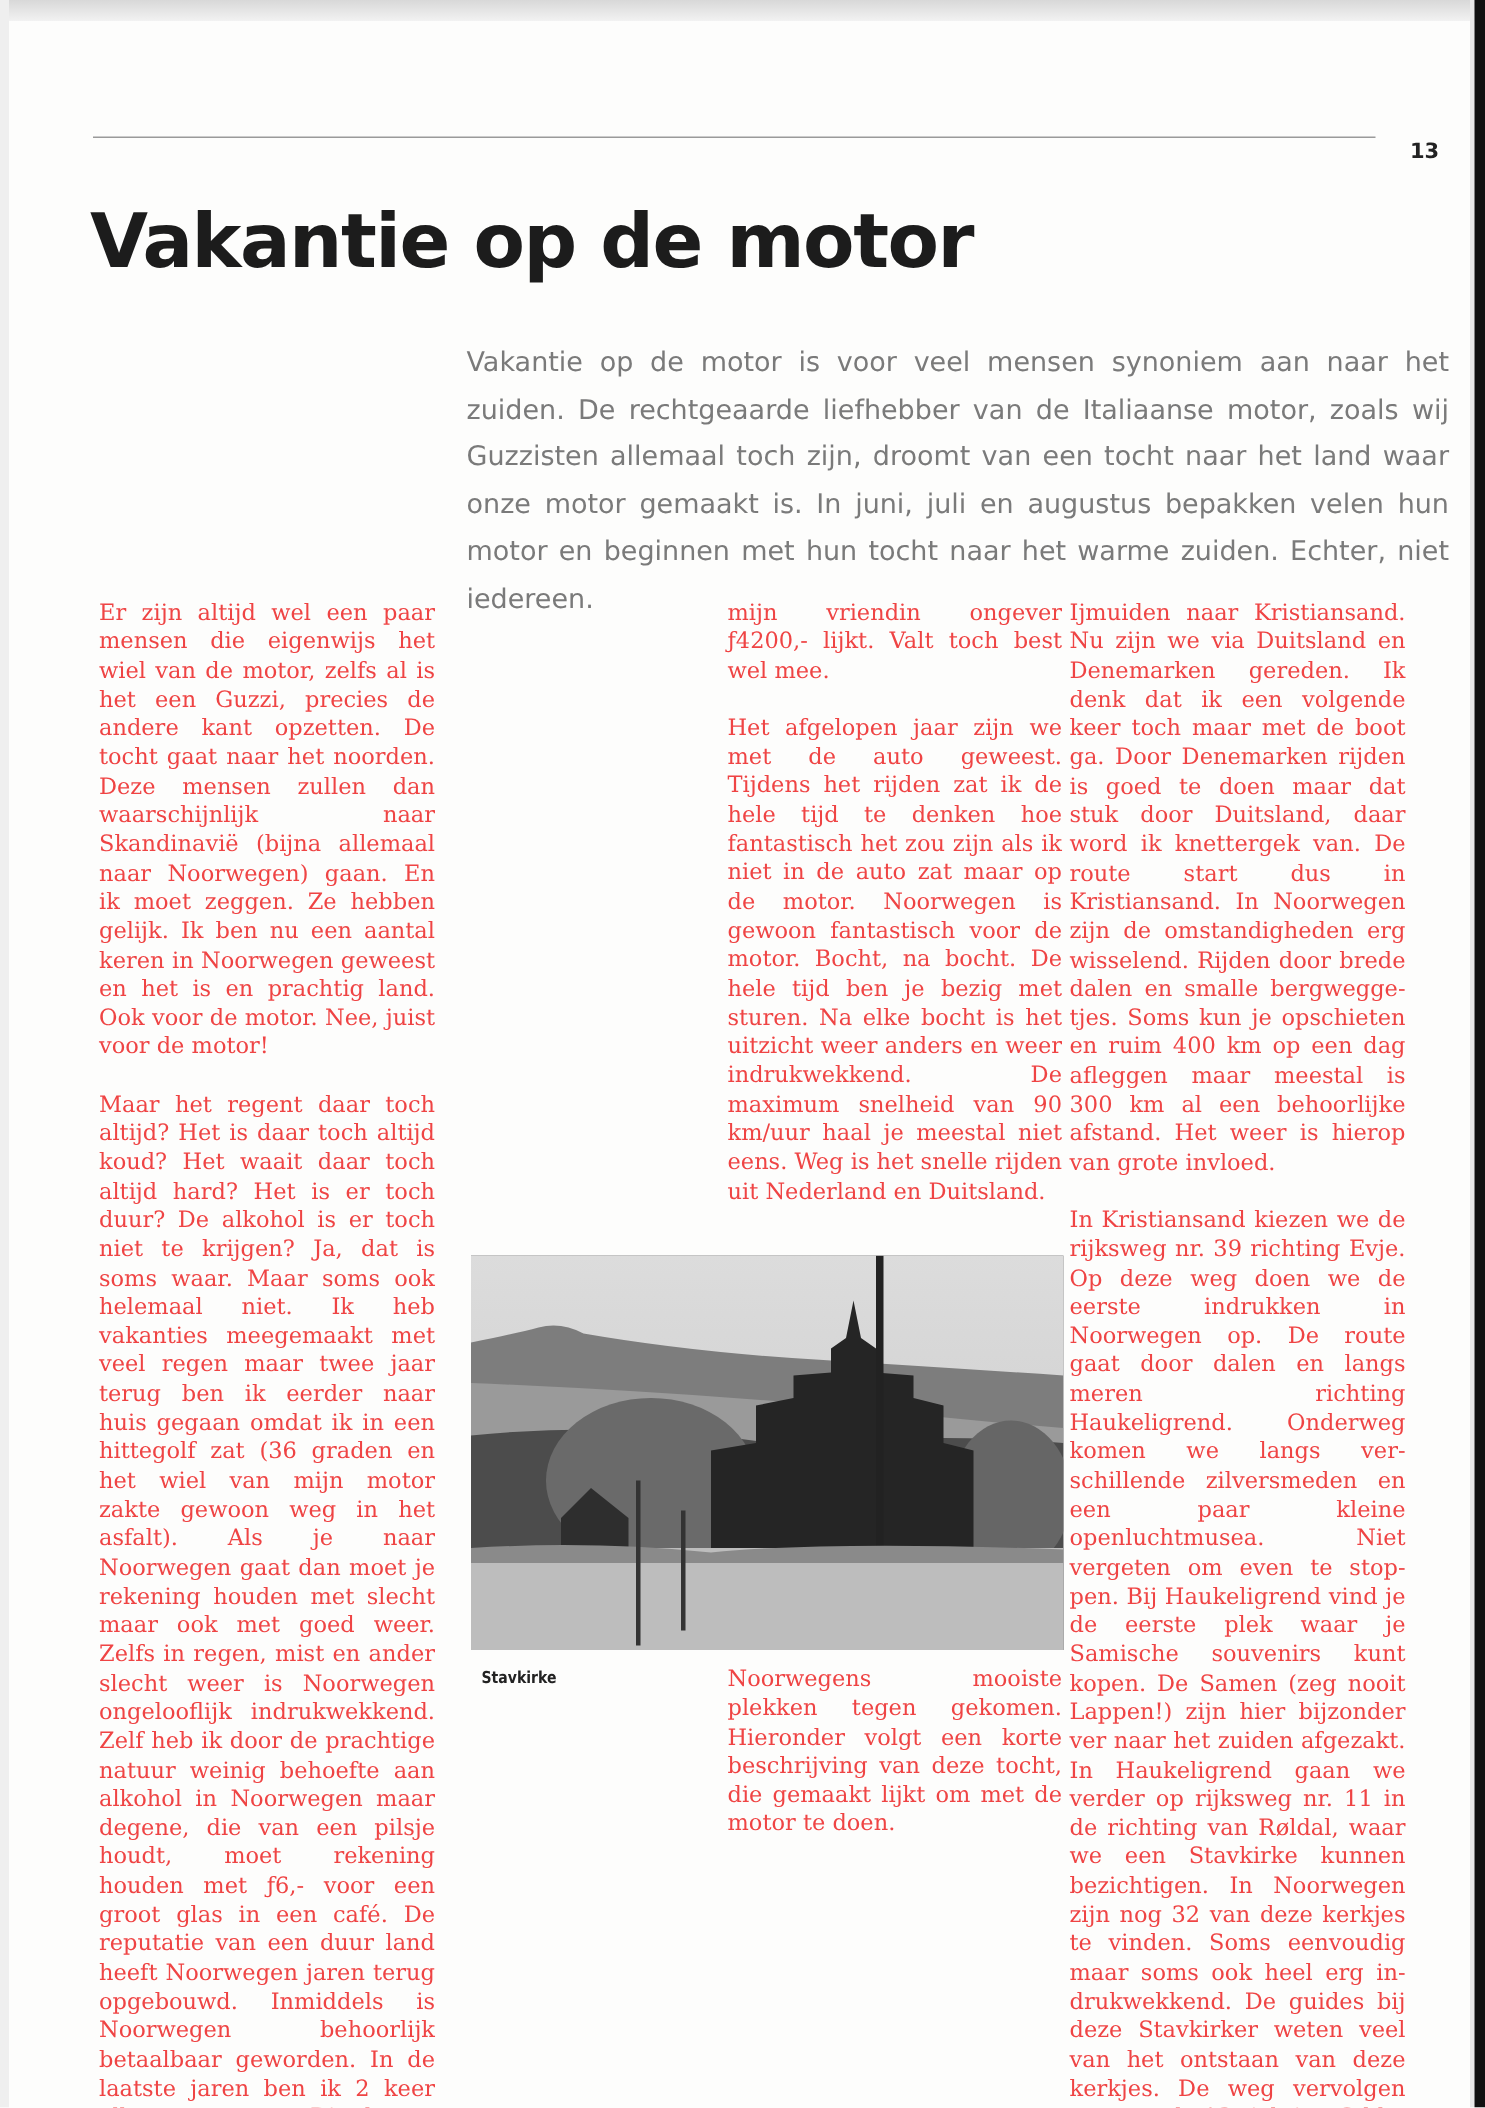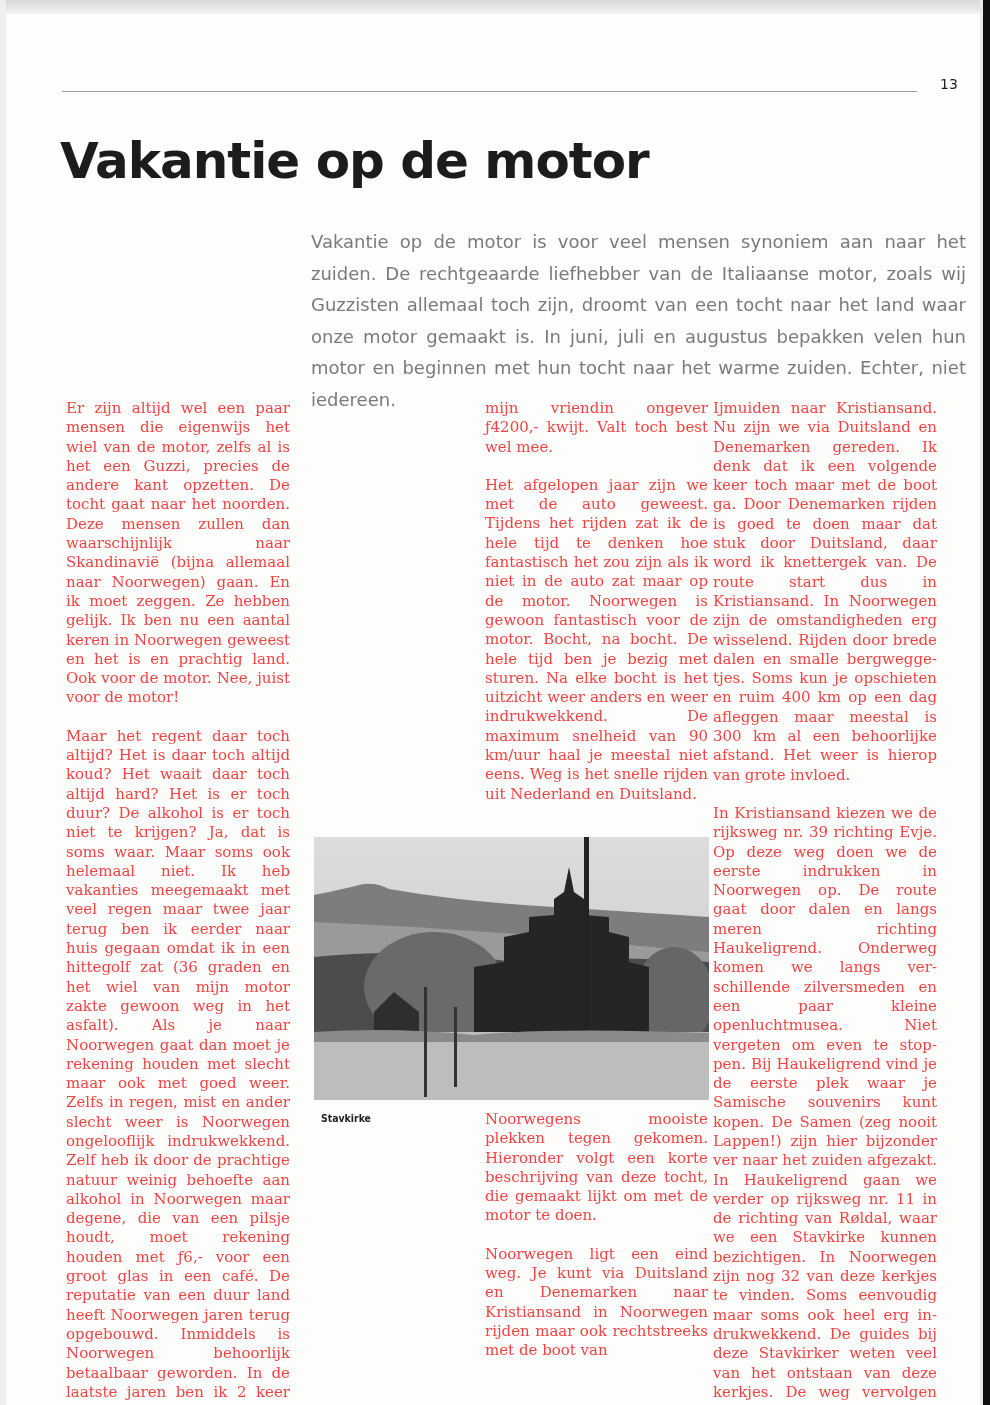--- a/index.html
+++ b/index.html
@@ -2,21 +2,21 @@
 <html><head>
 <meta charset="utf-8">
 <style>
   html, body { margin:0; padding:0; }
   body { width:990px; height:1405px; background:#fdfdfc; position:relative; overflow:hidden; font-family:"DejaVu Serif", serif; color:#2a2a2a; }
   .topband { position:absolute; left:0; top:0; width:990px; height:14px; background:linear-gradient(#d8d8d8,#f2f2f2); }
   .rightedge { position:absolute; right:0; top:0; width:7px; height:1405px; background:#111; }
   .rightedge2 { position:absolute; right:7px; top:0; width:3px; height:1405px; background:#e9e9e9; }
   .leftedge { position:absolute; left:0; top:0; width:6px; height:1405px; background:#efefef; }
   .rule { position:absolute; left:62px; top:91px; width:855px; height:1px; background:#9a9a9a; }
-  .pagenum { position:absolute; left:940px; top:76px; font-family:"DejaVu Sans", sans-serif; font-weight:normal; font-size:14px; color:#222; }
+  .pagenum { position:absolute; left:940px; top:93px; font-family:"DejaVu Sans", sans-serif; font-weight:bold; font-size:14px; color:#222; }
   .title { position:absolute; left:60px; top:132px; font-family:"DejaVu Sans", sans-serif; font-weight:bold; font-size:50px; letter-spacing:-1px; color:#1c1c1c; white-space:nowrap; }
   .intro { position:absolute; left:311px; top:226px; width:655px; font-family:"DejaVu Sans", sans-serif; font-size:18px; line-height:31.5px; color:#7a7a7a; text-align:justify; }
   .col { position:absolute; font-size:15px; line-height:19.3px; text-align:justify; color:#ef4444; hyphens:manual; }
   .col p { margin:0; }
   .col p + p { margin-top:19px; }
   .col p.tight { margin-top:0; }
   .c1 { left:66px; top:399px; width:224px; }
   .c2a { left:485px; top:399px; width:223px; }
   .c2b { left:485px; top:1110px; width:223px; }
   .c3 { left:713px; top:399px; width:224px; }
@@ -39,21 +39,21 @@
 
 <div class="intro">Vakantie op de motor is voor veel mensen synoniem aan naar het zuiden. De rechtgeaarde liefhebber van de Italiaanse motor, zoals wij Guzzisten al­lemaal toch zijn, droomt van een tocht naar het land waar onze motor ge­maakt is. In juni, juli en augustus bepakken velen hun motor en beginnen met hun tocht naar het warme zuiden. Echter, niet iedereen.</div>
 
 <div class="col c1">
   <p>Er zijn altijd wel een paar men­sen die eigenwijs het wiel van de motor, zelfs al is het een Guzzi, precies de andere kant opzetten. De tocht gaat naar het noorden. Deze mensen zullen dan waar­schijnlijk naar Skandinavië (bijna allemaal naar Noorwegen) gaan. En ik moet zeggen. Ze hebben ge­lijk. Ik ben nu een aantal keren in Noorwegen geweest en het is en prachtig land. Ook voor de motor. Nee, juist voor de motor!</p>
   <p>Maar het regent daar toch altijd? Het is daar toch altijd koud? Het waait daar toch altijd hard? Het is er toch duur? De alkohol is er toch niet te krijgen? Ja, dat is soms waar. Maar soms ook hele­maal niet. Ik heb vakanties mee­gemaakt met veel regen maar twee jaar terug ben ik eerder naar huis gegaan omdat ik in een hit­tegolf zat (36 graden en het wiel van mijn motor zakte gewoon weg in het asfalt). Als je naar Noorwegen gaat dan moet je re­kening houden met slecht maar ook met goed weer. Zelfs in re­gen, mist en ander slecht weer is Noorwegen ongelooflijk indruk­wekkend. Zelf heb ik door de prachtige natuur weinig behoefte aan alkohol in Noorwegen maar degene, die van een pilsje houdt, moet rekening houden met ƒ6,- voor een groot glas in een café. De reputatie van een duur land heeft Noorwegen jaren terug op­gebouwd. Inmiddels is Noor­wegen behoorlijk betaalbaar ge­worden. In de laatste jaren ben ik 2 keer alleen geweest. Dit kostte mij ongeveer ƒ3000,- tot ƒ3500,- voor ongeveer 3 weken.</p>
   <p>Inmiddels jaar was ik samen met</p>
 </div>
 
 <div class="col c2a">
-  <p>mijn vriendin ongever ƒ4200,- kwijt. Valt toch best wel mee.</p>
+  <p>mijn vriendin ongever ƒ4200,- lijkt. Valt toch best wel mee.</p>
   <p>Het afgelopen jaar zijn we met de auto geweest. Tijdens het rijden zat ik de hele tijd te denken hoe fantastisch het zou zijn als ik niet in de auto zat maar op de motor. Noorwegen is gewoon fantastisch voor de motor. Bocht, na bocht. De hele tijd ben je bezig met stu­ren. Na elke bocht is het uitzicht weer anders en weer indrukwek­kend. De maximum snelheid van 90 km/uur haal je meestal niet eens. Weg is het snelle rijden uit Nederland en Duitsland.</p>
 </div>
 
 <div class="photo">
   <svg width="395" height="263" viewBox="0 0 395 263">
     <defs>
       <linearGradient id="sky" x1="0" y1="0" x2="0" y2="1">
         <stop offset="0" stop-color="#dcdcdc"></stop>
         <stop offset="1" stop-color="#c8c8c8"></stop>
       </linearGradient>
@@ -71,19 +71,18 @@
     <path d="M0 195 Q80 190 160 198 Q240 190 395 196 L395 205 L0 205 Z" fill="#8a8a8a"></path>
     <rect x="110" y="150" width="3" height="110" fill="#333"></rect>
     <rect x="140" y="170" width="3" height="80" fill="#333"></rect>
   </svg>
 </div>
 
 <div class="caption">Stavkirke</div>
 
 <div class="col c2b">
   <p>Noorwegens mooiste plekken te­gen gekomen. Hieronder volgt een korte beschrijving van deze tocht, die gemaakt lijkt om met de motor te doen.</p>
-  <p>Noorwegen ligt een eind weg. Je kunt via Duitsland en Dene­marken naar Kristiansand in Noorwegen rijden maar ook rechtstreeks met de boot van</p>
 </div>
 
 <div class="col c3">
   <p>Ijmuiden naar Kristiansand. Nu zijn we via Duitsland en Dene­marken gereden. Ik denk dat ik een volgende keer toch maar met de boot ga. Door Denemarken rijden is goed te doen maar dat stuk door Duitsland, daar word ik knettergek van. De route start dus in Kristiansand. In Noorwegen zijn de omstandighe­den erg wisselend. Rijden door brede dalen en smalle bergwegge­tjes. Soms kun je opschieten en ruim 400 km op een dag afleggen maar meestal is 300 km al een behoorlijke afstand. Het weer is hierop van grote invloed.</p>
   <p>In Kristiansand kiezen we de rijksweg nr. 39 richting Evje. Op deze weg doen we de eerste in­drukken in Noorwegen op. De route gaat door dalen en langs meren richting Haukeligrend. Onderweg komen we langs ver­schillende zilversmeden en een paar kleine openluchtmusea. Niet vergeten om even te stop­pen. Bij Haukeligrend vind je de eerste plek waar je Samische sou­venirs kunt kopen. De Samen (zeg nooit Lappen!) zijn hier bij­zonder ver naar het zuiden afge­zakt. In Haukeligrend gaan we verder op rijksweg nr. 11 in de richting van Røldal, waar we een Stavkirke kunnen bezichtigen. In Noorwegen zijn nog 32 van deze kerkjes te vinden. Soms eenvou­dig maar soms ook heel erg in­drukwekkend. De guides bij deze Stavkirker weten veel van het ontstaan van deze kerkjes. De weg vervolgen we over de 13 richting Odda. Op deze weg kom je een aantal watervallen tegen. De grootste en indrukwekkendste is de Låtefossen (foss is noors</p>
 </div>
 
 </body></html>

